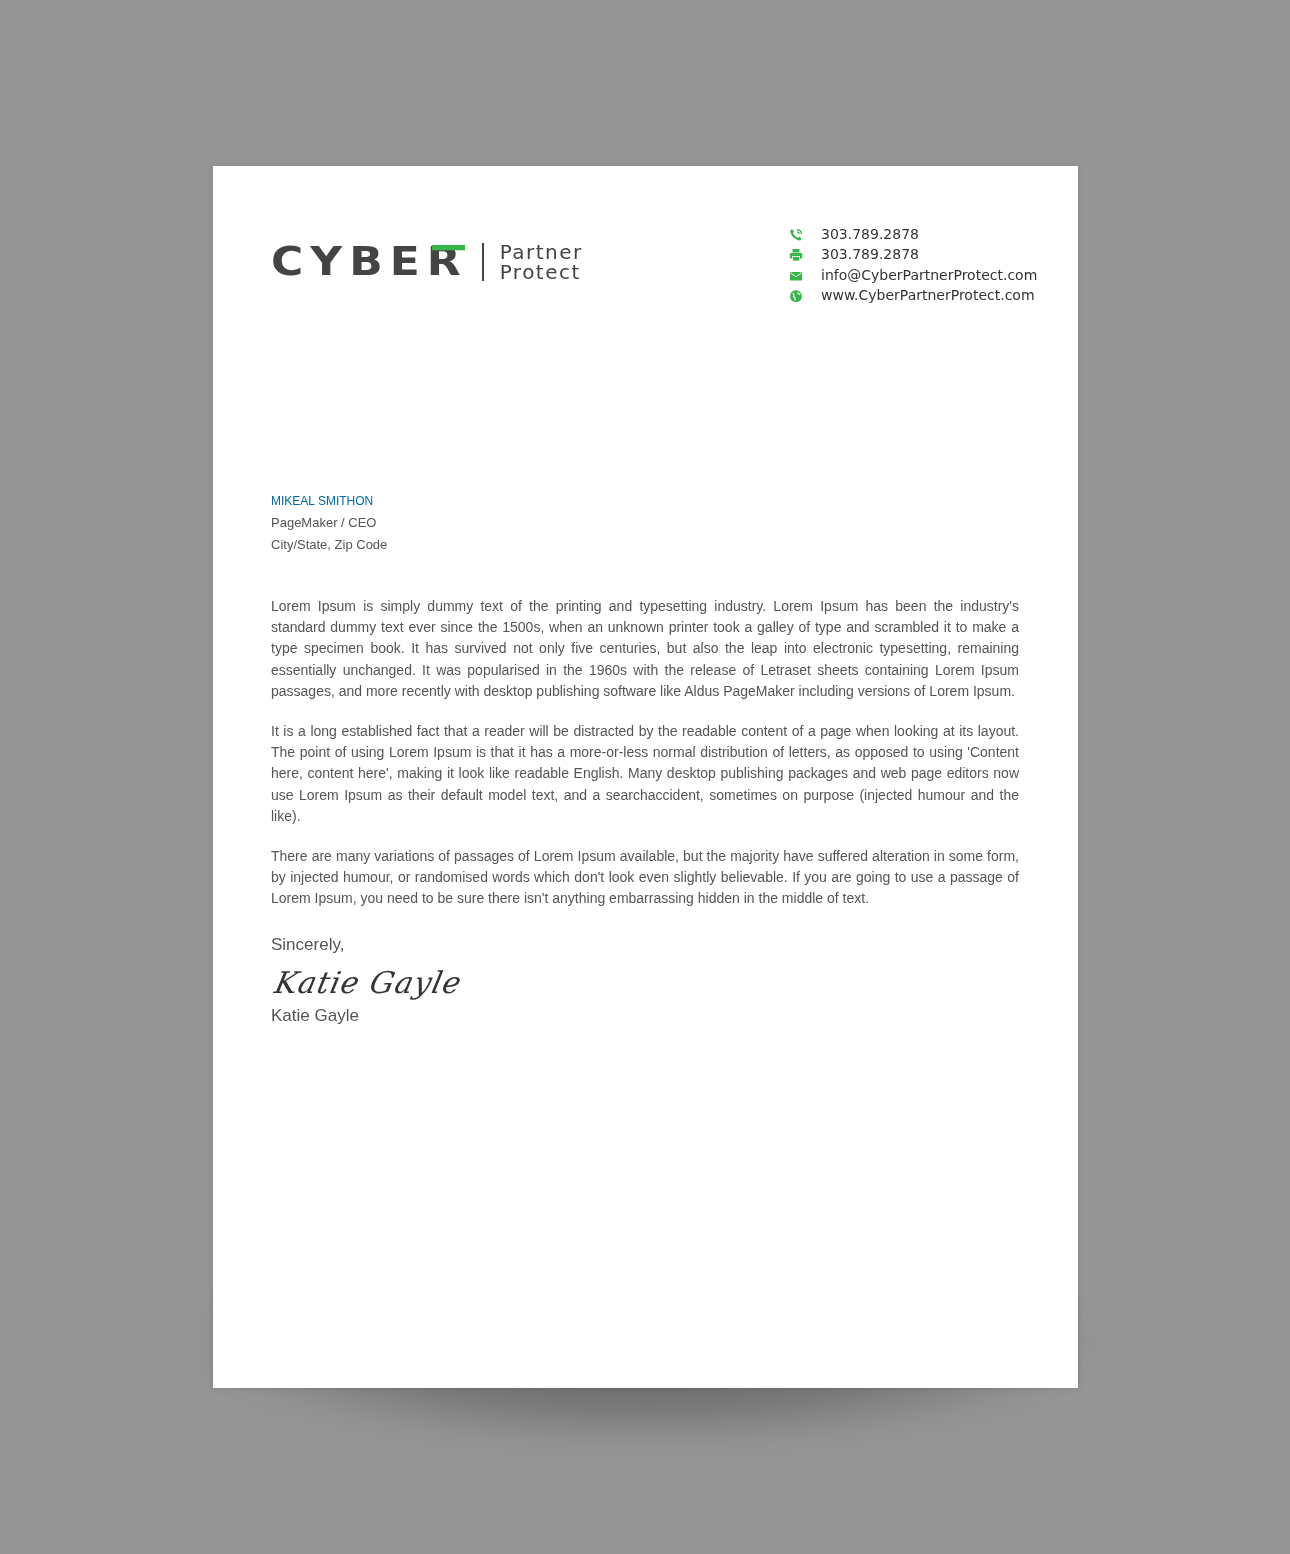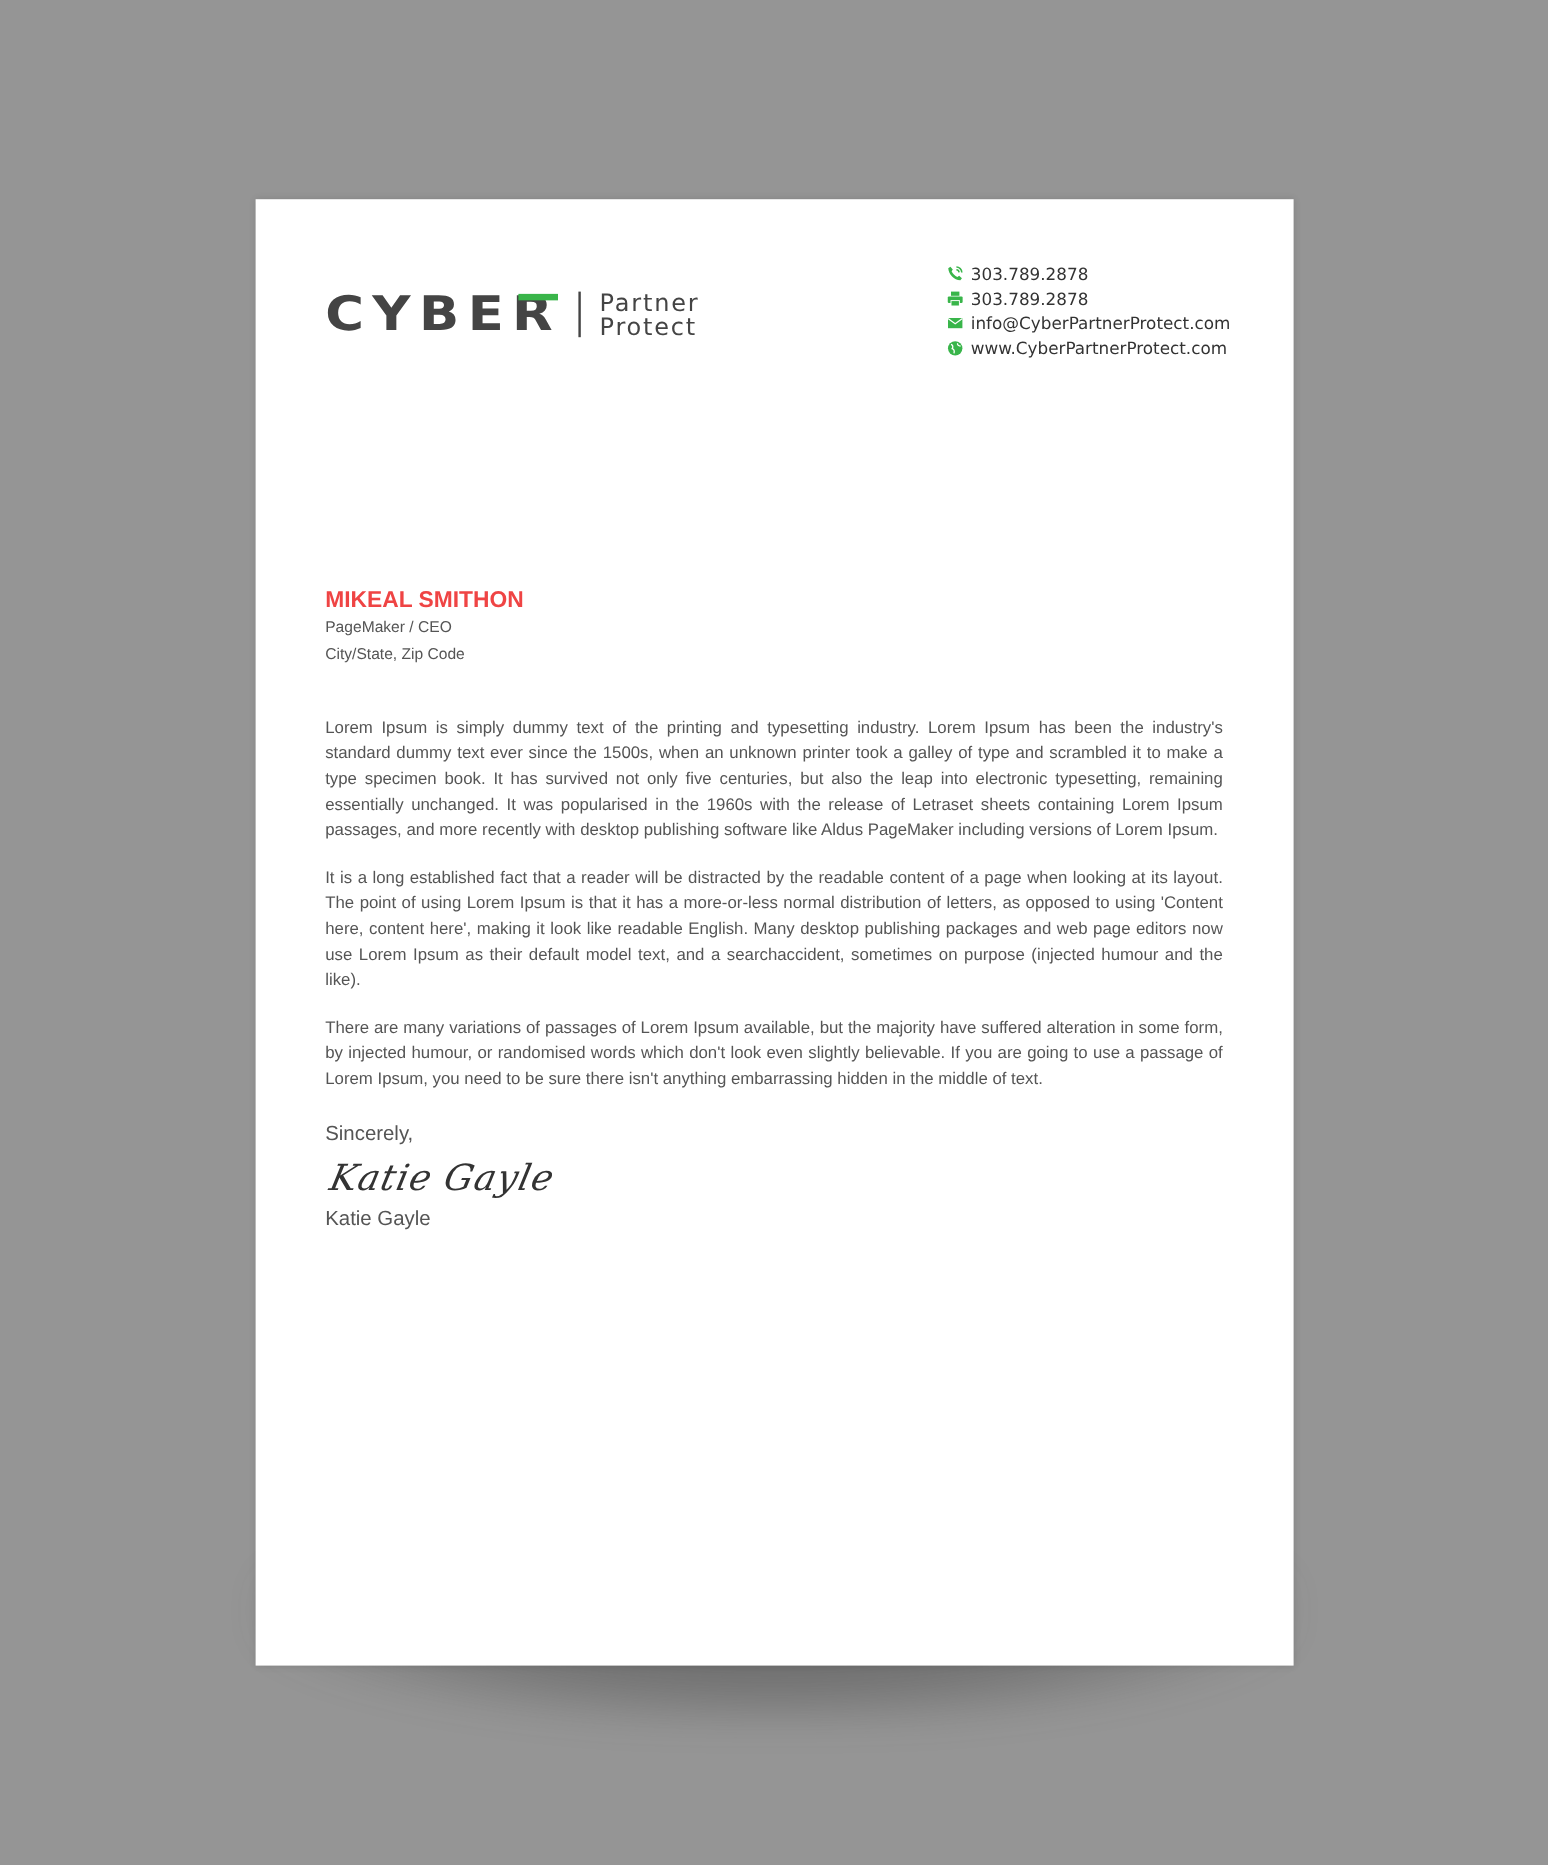--- a/index.html
+++ b/index.html
@@ -79,46 +79,46 @@
     }
     
     .contact {
       position: absolute;
       left: 576px;
       top: 55px;
       list-style: none;
     }
     .contact li {
       display: flex;
-      align-items: flex-start;
+      align-items: flex-end;
       height: 20.5px;
       font-family: "DejaVu Sans", sans-serif;
       font-size: 14px;
       color: #333333;
+      gap: 12px;
     }
     .contact .ic {
       width: 14px;
       height: 14px;
       margin-right: 6px;
       display: inline-flex;
       align-items: center;
       justify-content: center;
     }
     
     .recipient {
       position: absolute;
       left: 58px;
       top: 325px;
       color: #555555;
     }
     .recipient .name {
-      font-size: 19px;
+      font-size: 12px;
       line-height: 20px;
-      color: #ef4444;
-      font-weight: bold;
+      color: #0369a1;
     }
     .recipient .line {
       font-size: 13px;
       line-height: 21px;
       margin-top: 1px;
     }
     
     .body {
       position: absolute;
       left: 58px;

